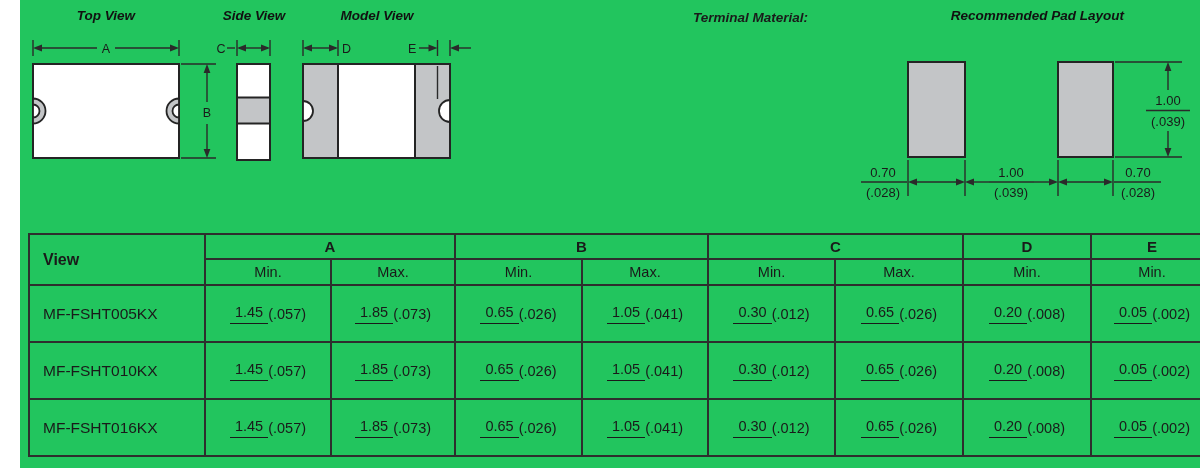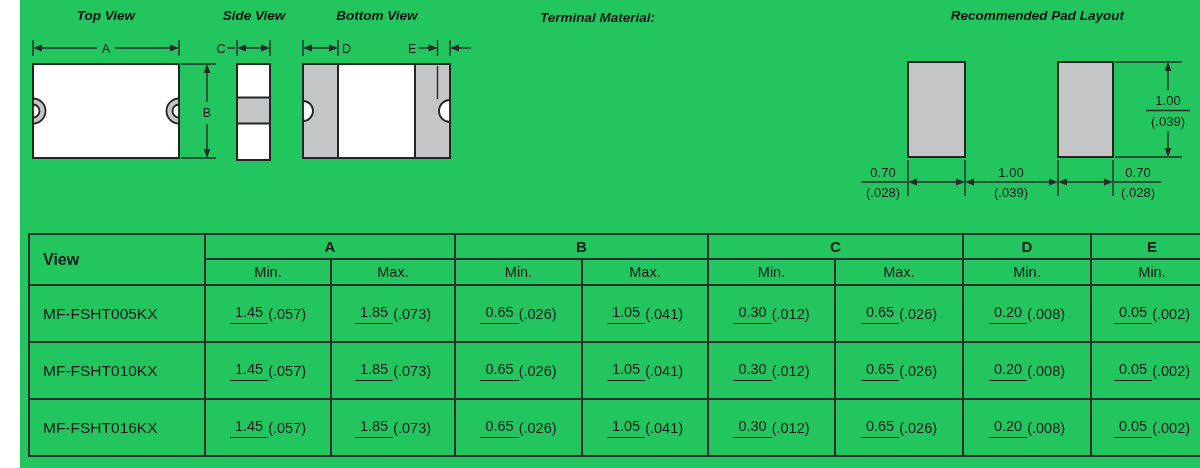--- a/index.html
+++ b/index.html
@@ -1,20 +1,20 @@
 <!DOCTYPE html>
 <html><head>
 <meta charset="utf-8">
 <style>
   html,body{margin:0;padding:0;background:#ffffff;}
   body{font-family:"Liberation Sans",sans-serif;color:#1a1a1a;}
   .canvas{position:relative;width:1200px;height:468px;background:#22c55e;overflow:hidden;margin-left:20px;}
   .abs{position:absolute;}
   .dg-title{position:absolute;top:8px;font-weight:bold;font-style:italic;font-size:13.5px;color:#111;text-align:center;white-space:nowrap;}
-  .tm-block{position:absolute;left:520px;top:8px;width:232px;text-align:left;font-size:13.5px;line-height:20px;}
+  .tm-block{position:absolute;left:556px;top:8px;width:232px;text-align:right;font-size:13.5px;line-height:20px;}
   .tm-heading{font-weight:bold;font-style:italic;}
   .dims-note{position:absolute;left:535px;top:155px;display:flex;align-items:center;font-size:15.5px;}
   .dims-label{letter-spacing:0.2px;}
   .frac-big{display:inline-flex;flex-direction:column;align-items:center;margin-left:12px;line-height:1.2;}
   .frac-big .num{border-bottom:1.6px solid #1a1a1a;padding:0 6px 1px;}
   .frac-big .den{padding-top:1px;}
   svg text{font-family:"Liberation Sans",sans-serif;fill:#1a1a1a;}
   svg .dimletter{font-size:12.5px;}
   svg .padnum{font-size:13px;}
   svg .thin{stroke:#2a2a2a;stroke-width:1.4;}
@@ -37,21 +37,21 @@
   .frac .mm{border-bottom:1.5px solid #1a1a1a;padding:0 5px 1px;}
   .frac .inches{padding-top:1px;}
 </style>
 </head>
 <body>
 
 <div class="canvas">
 
   <div class="dg-title" style="left:26px;width:120px;">Top View</div>
   <div class="dg-title" style="left:184px;width:100px;">Side View</div>
-  <div class="dg-title" style="left:297px;width:120px;">Bottom View</div>
+  <div class="dg-title" style="left:297px;width:120px;">Model View</div>
   <div class="dg-title" style="left:864px;width:240px;text-align:right;">Recommended Pad Layout</div>
 
   <div class="tm-block">
     <div class="tm-heading">Terminal Material:</div>
   </div>
 
   <svg class="abs" style="left:0;top:38px;" width="200" height="132">
     <g>
       <line class="thin" x1="13" y1="2" x2="13" y2="18"></line>
       <line class="thin" x1="159" y1="2" x2="159" y2="18"></line>

